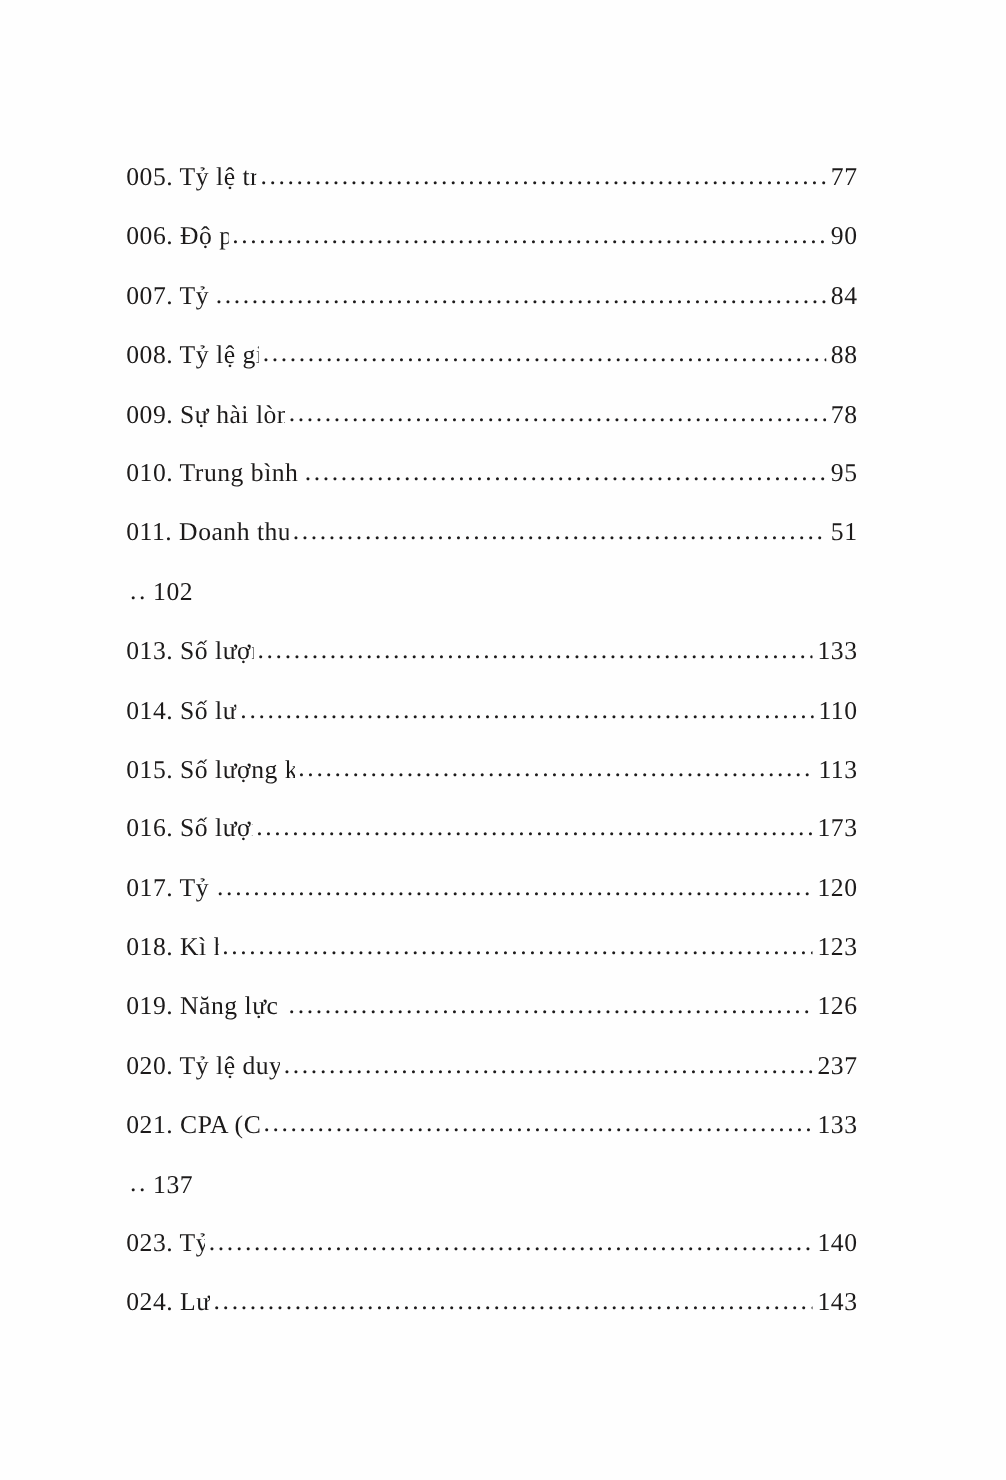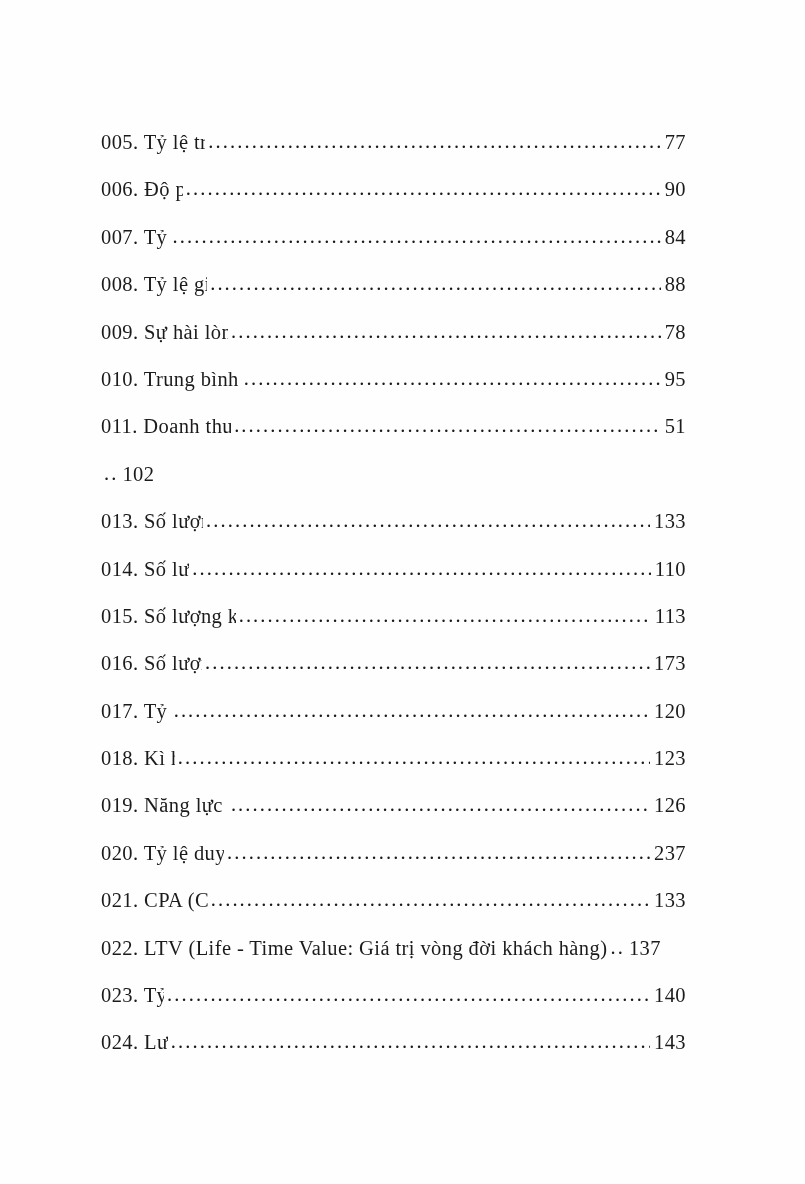--- a/index.html
+++ b/index.html
@@ -161,21 +161,20 @@
         <span class="toc-title">020. Tỷ lệ duy trì giá (tỷ lệ chiết khấu)</span>
         <span class="toc-leader" aria-hidden="true">...............................................................................................................................................................</span>
         <span class="toc-page">237</span>
       </li>
       <li class="toc-entry">
         <span class="toc-title">021. CPA (Cost Per Acquisition)</span>
         <span class="toc-leader" aria-hidden="true">...............................................................................................................................................................</span>
         <span class="toc-page">133</span>
       </li>
       <li class="toc-entry tight">
-        <span class="toc-title">022. LTV (Life - Time Value: Giá trị vòng đời khách hàng)</span>
         <span class="toc-leader" aria-hidden="true">..</span>
         <span class="toc-page">137</span>
       </li>
       <li class="toc-entry">
         <span class="toc-title">023. Tỷ lệ duy trì</span>
         <span class="toc-leader" aria-hidden="true">...............................................................................................................................................................</span>
         <span class="toc-page">140</span>
       </li>
       <li class="toc-entry">
         <span class="toc-title">024. Lượt truy cập</span>

